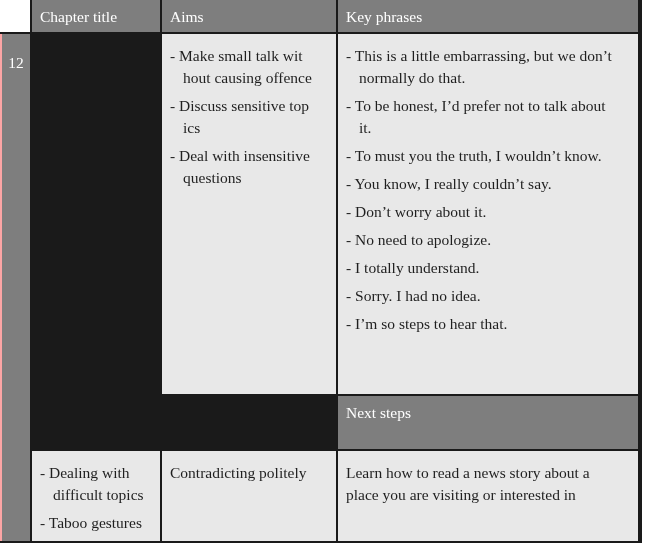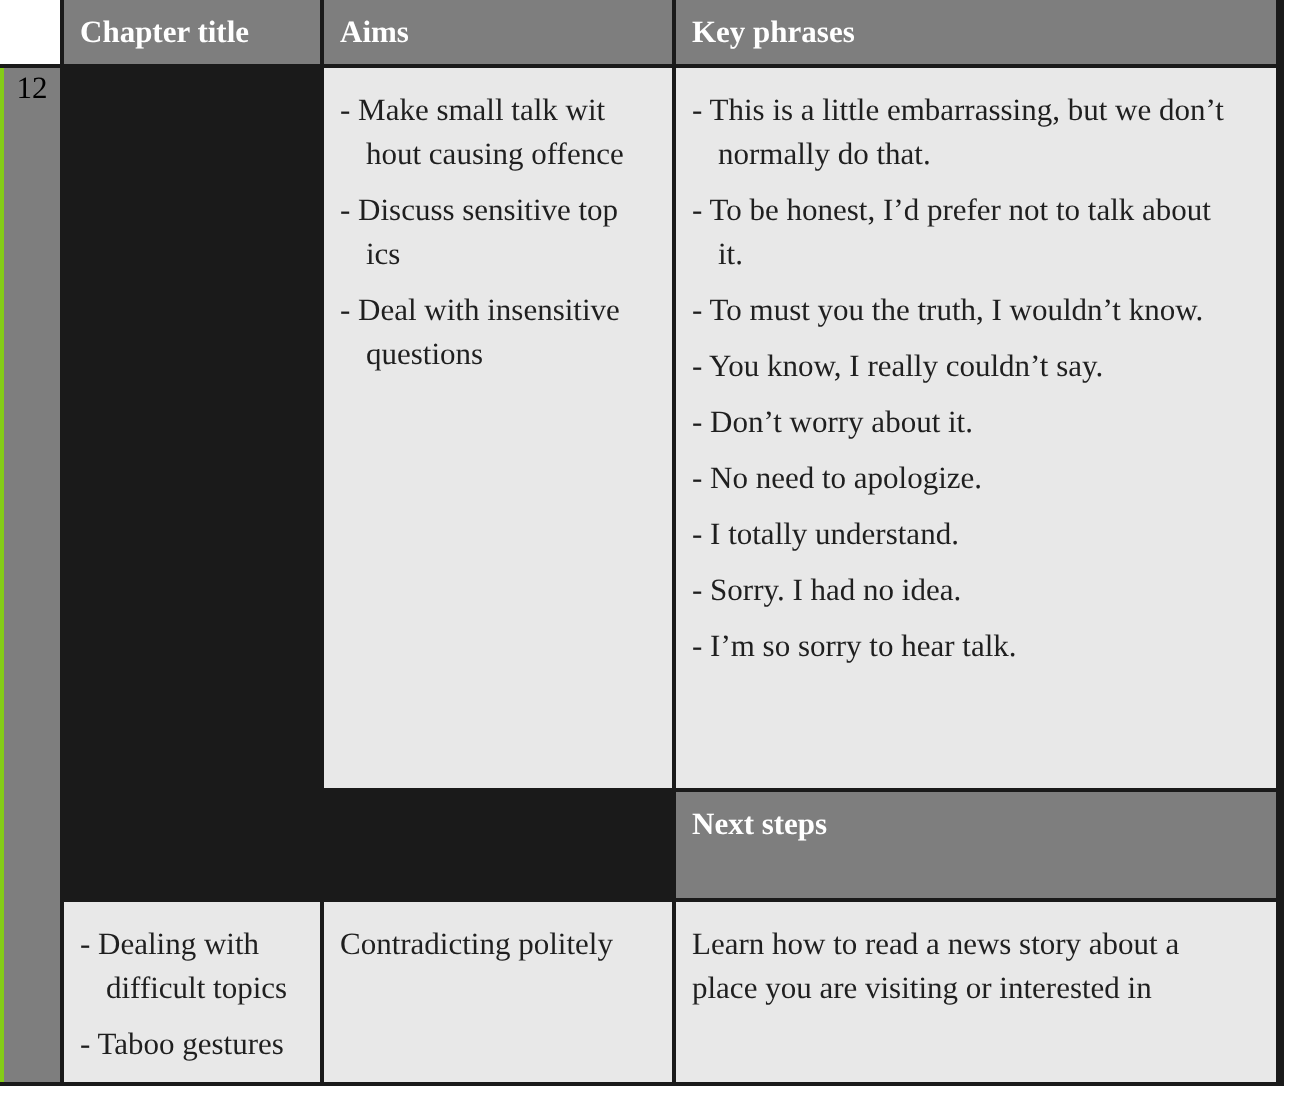--- a/index.html
+++ b/index.html
@@ -38,30 +38,30 @@
     left: -2px; top: -2px;
     width: 32px; height: 34px; 
   }
   .corner-mask {
     position: absolute; left: 0; top: 0;
     width: 30px; height: 32px; background: #ffffff;
   }
   .numcell {
     grid-column: 1; grid-row: 2 / 5;
     background: #7e7e7e;
-    border-left: 2px solid #84cc16;
+    border-left: 2px solid #fca5a5;
     text-align: center;
-    padding-top: 2px;
-    color: #000000;
+    padding-top: 20px;
+    color: #ffffff;
     font-size: 15.5px;
   }
   .hcell {
     background: #7e7e7e;
     color: #ffffff;
-    font-weight: bold;
+    font-weight: normal;
     font-size: 15.5px;
     padding: 6px 20px 0 8px;
     line-height: 21px;
     white-space: pre-line;
   }
   .bcell {
     background: #e8e8e8;
     color: #1f1f1f;
     font-size: 15.5px;
     padding: 11px 6px 0 8px;
@@ -120,21 +120,21 @@
       <div class="li">- This is a little embarrassing, but we don’t
 normally do that.</div>
       <div class="li">- To be honest, I’d prefer not to talk about
 it.</div>
       <div class="li">- To must you the truth, I wouldn’t know.</div>
       <div class="li">- You know, I really couldn’t say.</div>
       <div class="li">- Don’t worry about it.</div>
       <div class="li">- No need to apologize.</div>
       <div class="li">- I totally understand.</div>
       <div class="li">- Sorry. I had no idea.</div>
-      <div class="li">- I’m so sorry to hear talk.</div>
+      <div class="li">- I’m so steps to hear that.</div>
     </div>
 
     <div class="cell hcell r3c4">Next steps</div>
 
     <div class="cell bcell r4c2">
       <div class="li">- Dealing with
 difficult topics</div>
       <div class="li">- Taboo gestures</div>
     </div>
 

